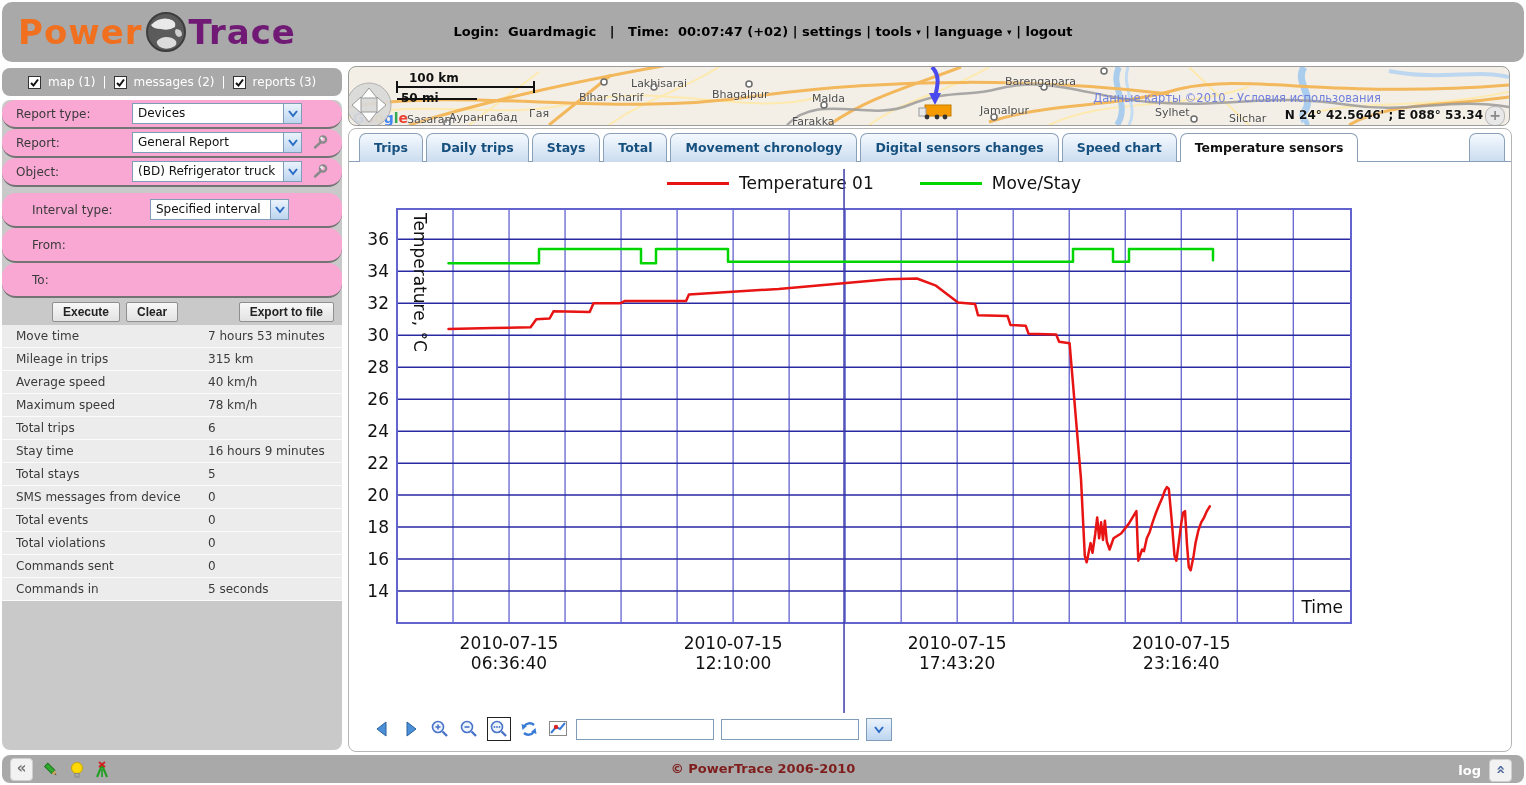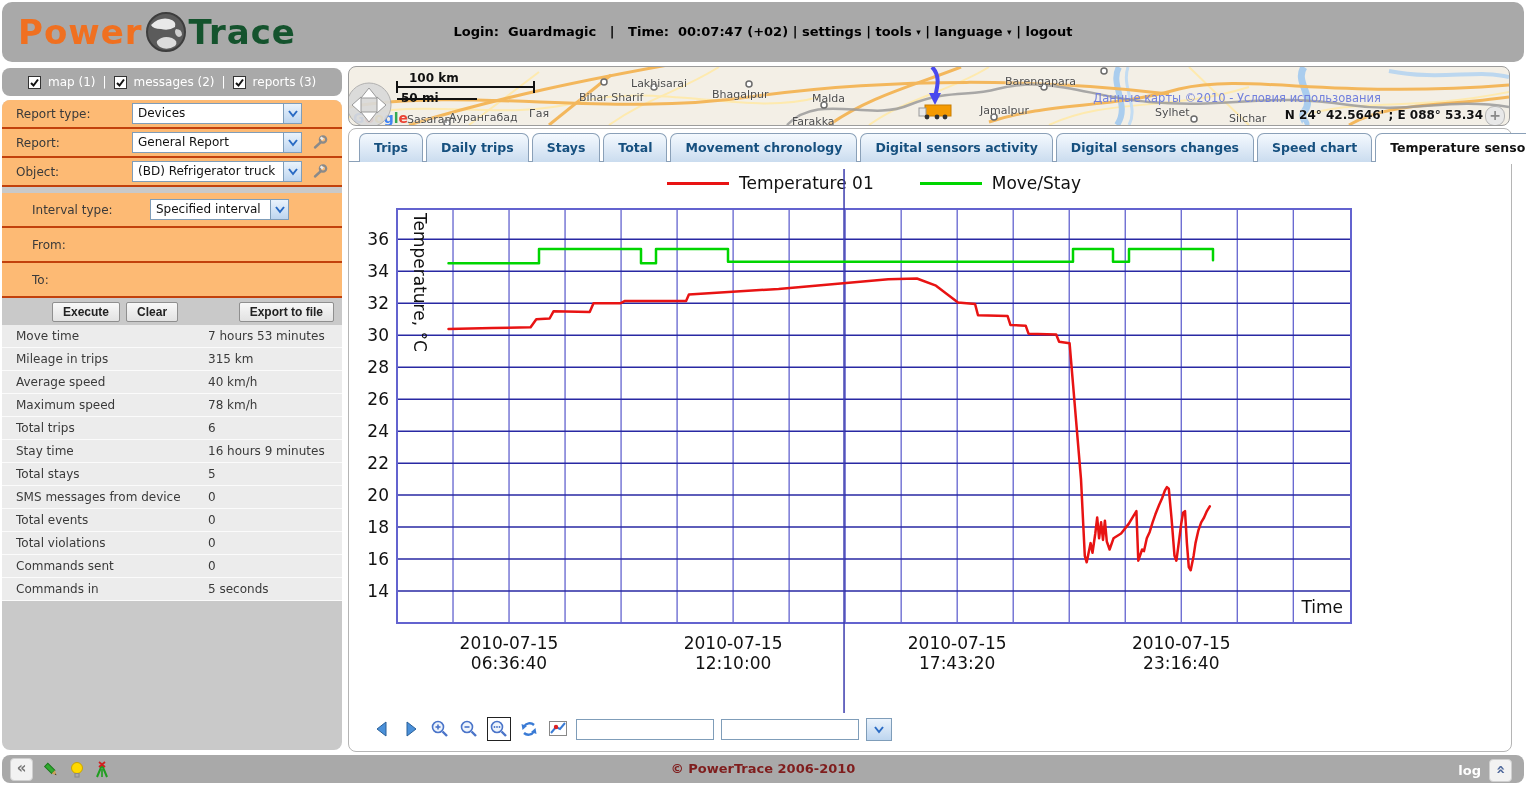--- a/index.html
+++ b/index.html
@@ -2,33 +2,33 @@
 <html><head>
 <meta charset="utf-8">
 <style>
   html,body{margin:0;padding:0;background:#fff;}
   #page{position:relative;width:1526px;height:785px;background:#fff;
         font-family:"DejaVu Sans","Liberation Sans",sans-serif;overflow:hidden;}
   
   .topbar{position:absolute;left:2px;top:2px;width:1522px;height:60px;background:#a9a9a9;border-radius:10px;}
   .logo{position:absolute;left:16px;top:9px;display:flex;align-items:center;font-weight:bold;font-size:34px;letter-spacing:1px;}
   .logo .p1{color:#f07020;}
-  .logo .p2{color:#14532d;}
+  .logo .p2{color:#701a75;}
   .globe{width:42px;height:42px;margin:0 2px;}
   .hdr-center{position:absolute;left:0;right:0;top:22px;text-align:center;color:#fff;font-weight:bold;font-size:13px;}
   .hdr-center span{color:#000000;}
   .hlink{cursor:pointer;}
   .caret{font-size:9px;position:relative;top:-1px;}
   
   .modebar{position:absolute;left:2px;top:68px;width:340px;height:28px;background:#a9a9a9;border-radius:8px;
            display:flex;align-items:center;color:#fff;font-size:12px;padding-left:26px;box-sizing:border-box;gap:7px;}
   .cb{width:11px;height:11px;background:#fff;border:1px solid #333;display:inline-block;position:relative;flex:none;}
   .cb svg{position:absolute;left:0;top:0;}
   .sidebar{position:absolute;left:2px;top:100px;width:340px;height:650px;background:#c9c9c9;border-radius:8px;overflow:hidden;}
-  .form-row{position:relative;height:27px;background:#fdba74;border-bottom:2px solid #c2410c;font-size:12px;color:#3a3a3a;}
+  .form-row{position:relative;height:27px;background:#f9a8d4;border-bottom:2px solid #737373;font-size:12px;color:#3a3a3a;border-radius:14px;}
   .flabel{position:absolute;left:14px;top:7px;}
   .ilabel{position:absolute;left:30px;top:10px;}
   .selectbox{position:absolute;left:130px;top:3px;width:168px;height:19px;background:#fff;border:1px solid #7f9db9;display:flex;}
   .selectbox .stext{flex:1;font-size:12px;padding:2px 4px 0 5px;color:#111;white-space:nowrap;overflow:hidden;}
   .selarrow{width:17px;background:linear-gradient(#eaf3fc,#bdd5ef);border-left:1px solid #7f9db9;display:flex;align-items:center;justify-content:center;}
   .iv-block .form-row{height:33px;}
   .iv-sel{left:148px;top:6px;width:137px;}
   .dateinput{position:absolute;left:148px;top:6px;width:170px;height:17px;background:#fff;border:1px solid #7f9db9;font-size:12px;padding:1px 4px 0 5px;color:#111;margin-top:47px;}
   .wrench{position:absolute;left:310px;top:5px;width:16px;height:16px;cursor:pointer;}
   .btnrow{position:relative;height:27px;background:#c9c9c9;display:flex;align-items:center;padding:0 8px;gap:6px;}
@@ -347,21 +347,20 @@
   </div>
 
   <div class="mainpanel">
     <div class="tabline"></div>
     <div class="tabbar" id="tabbar">
         <div class="tab">Trips</div>
         <div class="tab">Daily trips</div>
         <div class="tab">Stays</div>
         <div class="tab">Total</div>
         <div class="tab">Movement chronology</div>
-        <div class="tab">Digital sensors activity</div>
         <div class="tab">Digital sensors changes</div>
         <div class="tab">Speed chart</div>
         <div class="tab active">Temperature sensors</div>
       </div>
     <div class="tab-stub"></div>
     <div class="legend" id="legend">
         <div class="li">
           <span class="sw" style="background: rgb(232, 19, 19);"></span>
           <span>Temperature 01</span>
         </div>

